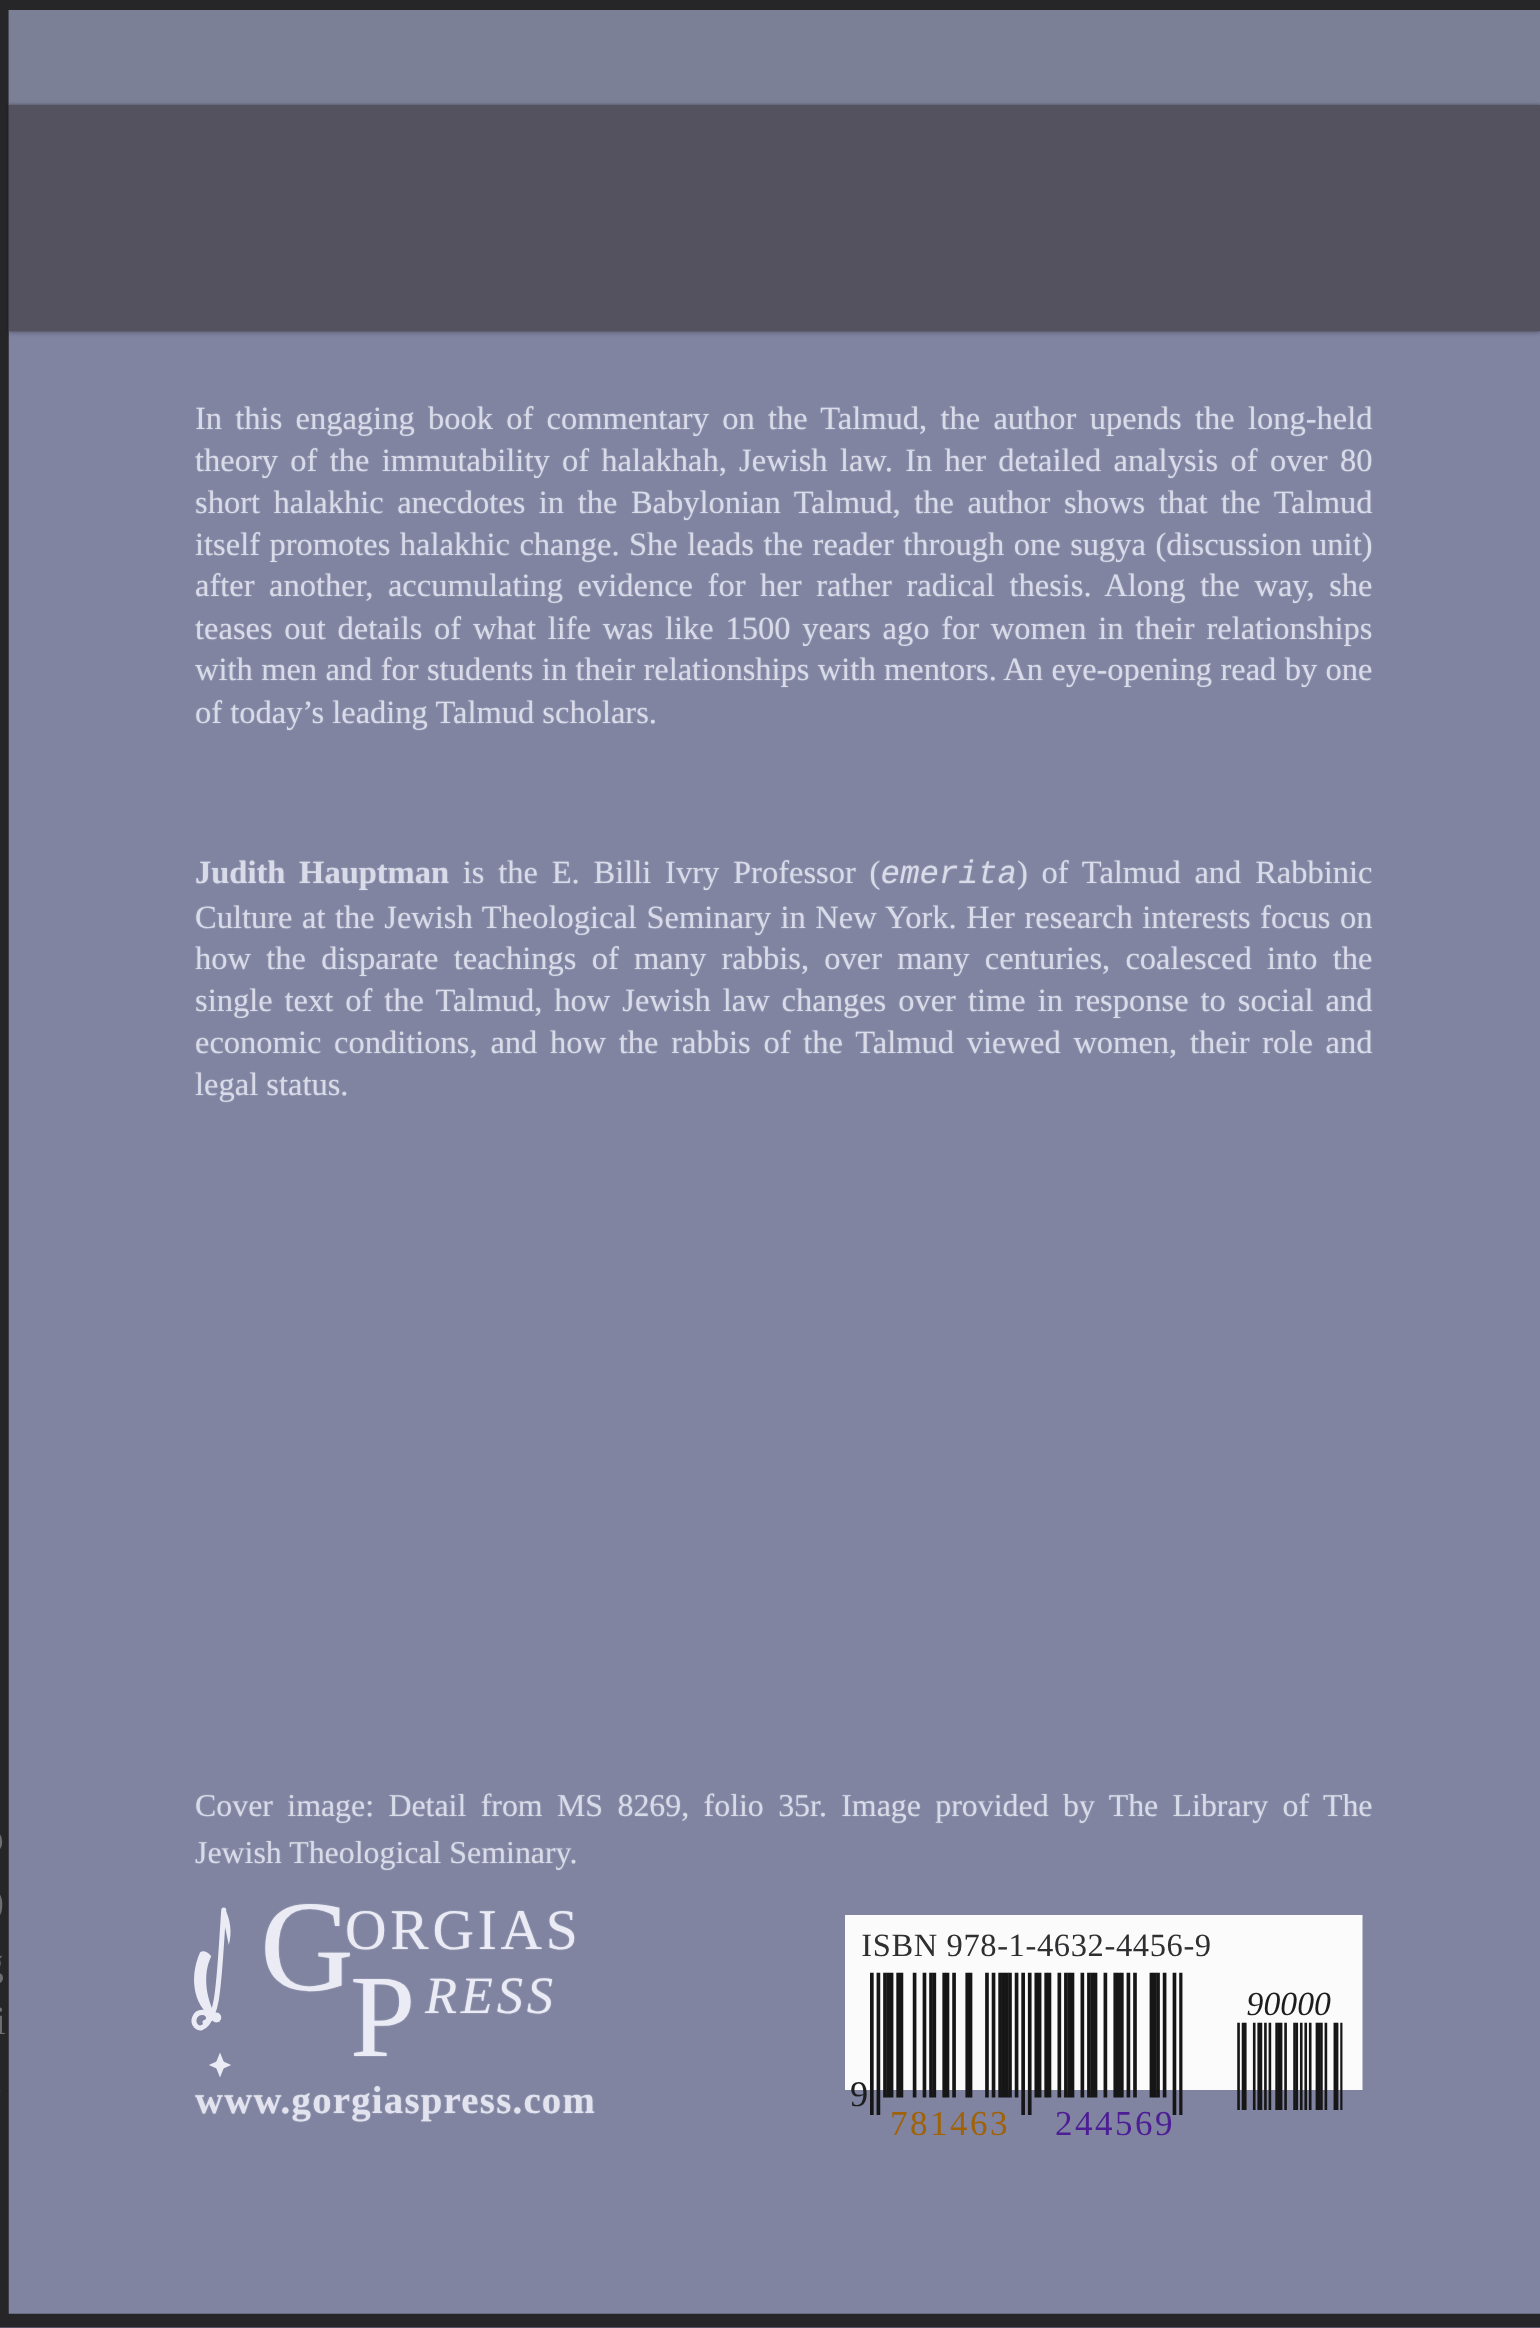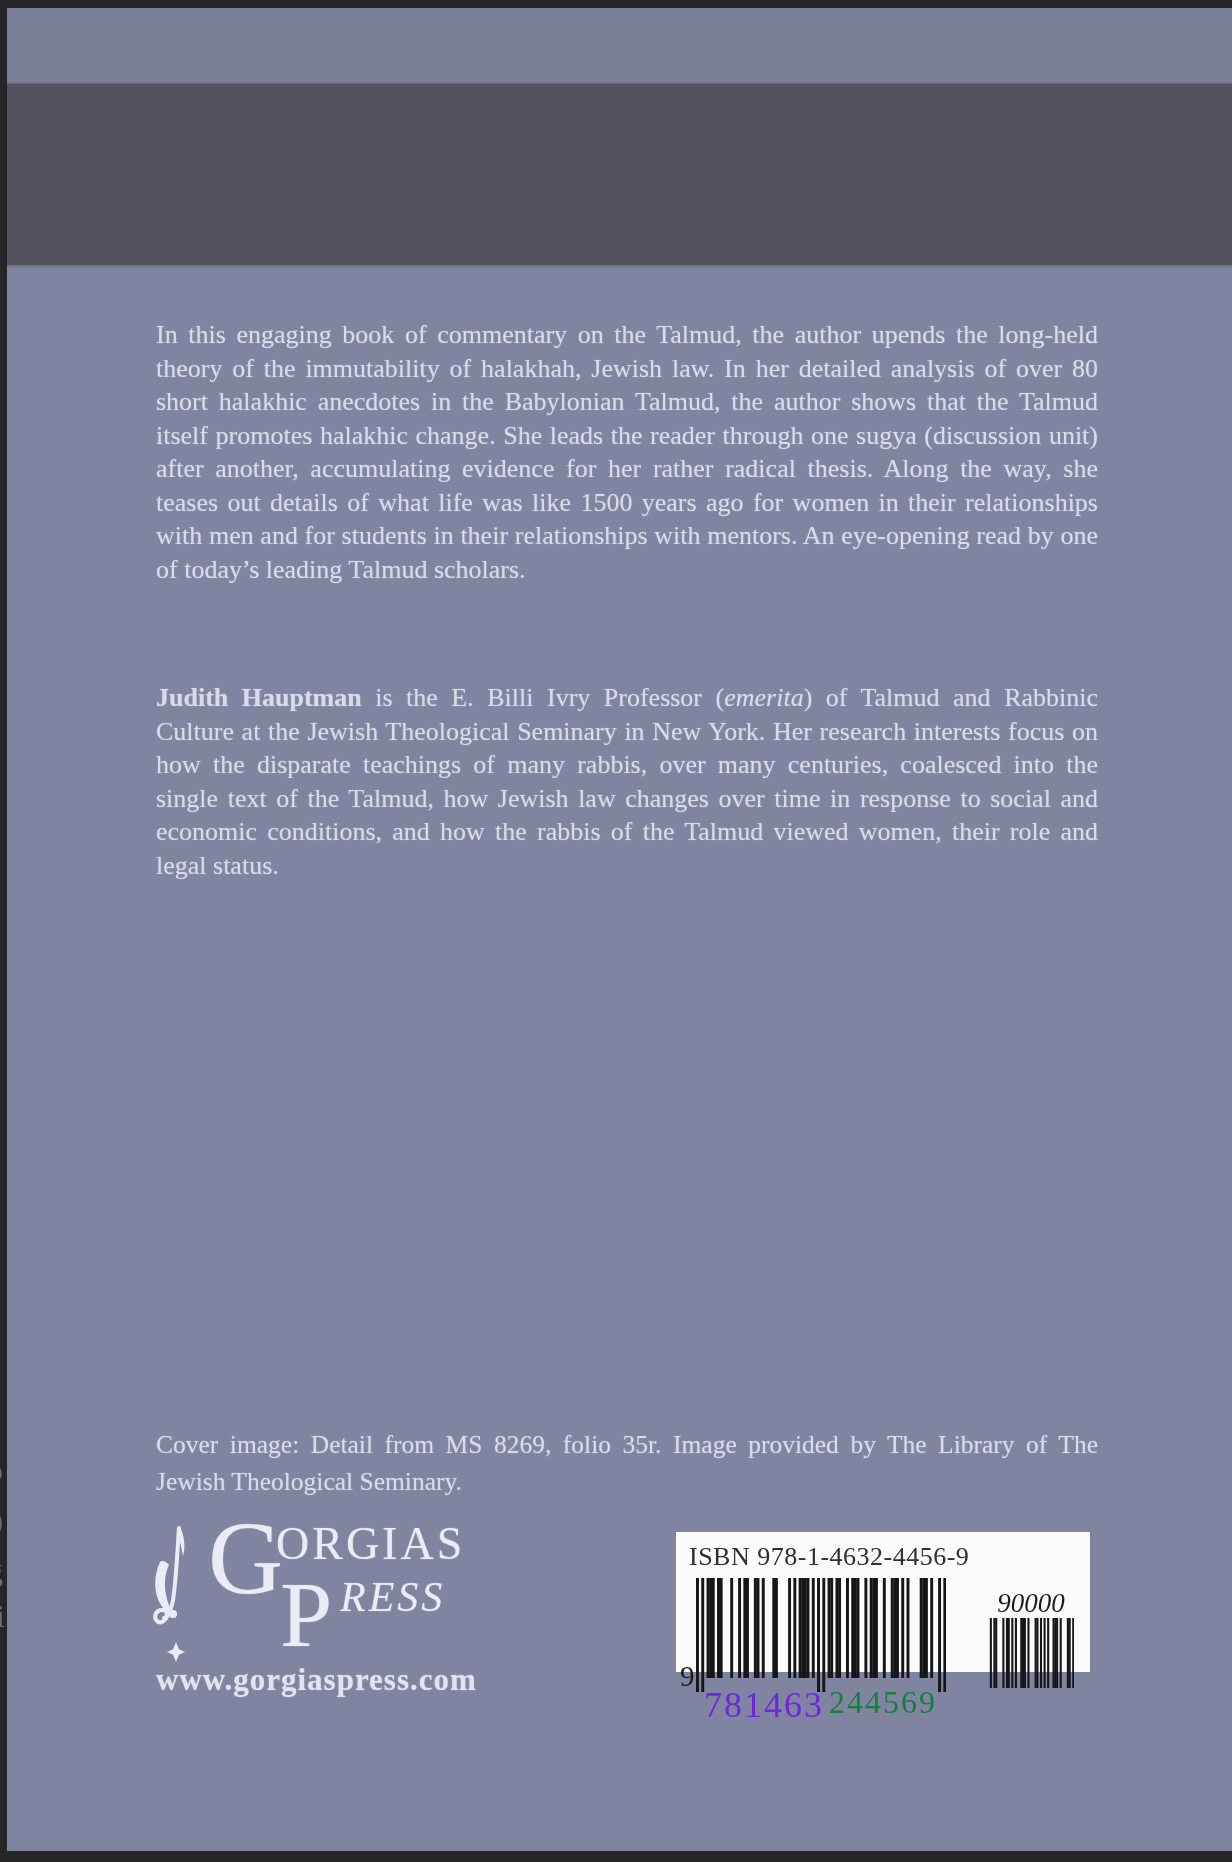--- a/index.html
+++ b/index.html
@@ -23,21 +23,21 @@
   }
   .body-text{
     position:absolute;left:156px;width:942px;
     color:var(--text,#d9dbe8);
     font-size:26px;line-height:33.5px;text-align:justify;
     text-shadow:0 0 1.5px rgba(225,227,240,.45);
   }
   .synopsis{top:292px;}
   .bio{top:655px;}
   .bio .bold{font-weight:bold;}
-  .bio .ital{font-style:italic;}
+  .bio .ital{font-style:italic;font-family:Liberation Mono, monospace;}
   .credit{top:1400px;line-height:37px;font-size:25.5px;}
   .edge-frag{
     position:absolute;left:-13px;color:#6e6e6e;font-size:32px;z-index:1;
   }
   
   .logo-orn{position:absolute;left:150px;top:1524px;z-index:2;}
   .logo-letter,.logo-caps{
     position:absolute;color:#eaebf4;z-index:2;line-height:1;
     text-shadow:0 0 1.5px rgba(230,232,244,.5);
   }
@@ -59,25 +59,25 @@
   .isbn-label{
     position:absolute;left:13px;top:10px;
     font-size:26px;color:var(--isbn_text,#2f2f31);letter-spacing:.5px;
   }
   .ean-lead{
     position:absolute;left:4px;top:128px;font-size:29px;color:#1d1d1f;
   }
   .ean-svg{position:absolute;left:20px;top:46px;}
   .ean-left-digits{
     position:absolute;left:28px;top:152px;width:112px;text-align:center;
-    font-size:36px;color:#6d28d9;letter-spacing:2px;
+    font-size:28px;color:#a16207;letter-spacing:2px;
   }
   .ean-right-digits{
-    position:absolute;left:150px;top:152px;width:114px;text-align:center;
-    font-size:32px;color:#15803d;letter-spacing:2px;
+    position:absolute;left:150px;top:152px;width:114px;text-align:right;
+    font-size:28px;color:#4c1d95;letter-spacing:2px;
   }
   .addon-label{
     position:absolute;left:310px;top:56px;width:90px;text-align:center;
     font-size:27px;color:#1d1d1f;font-style:italic;
   }
   .addon-svg{position:absolute;left:312px;top:86px;}
 </style>
 </head>
 <body>
 

